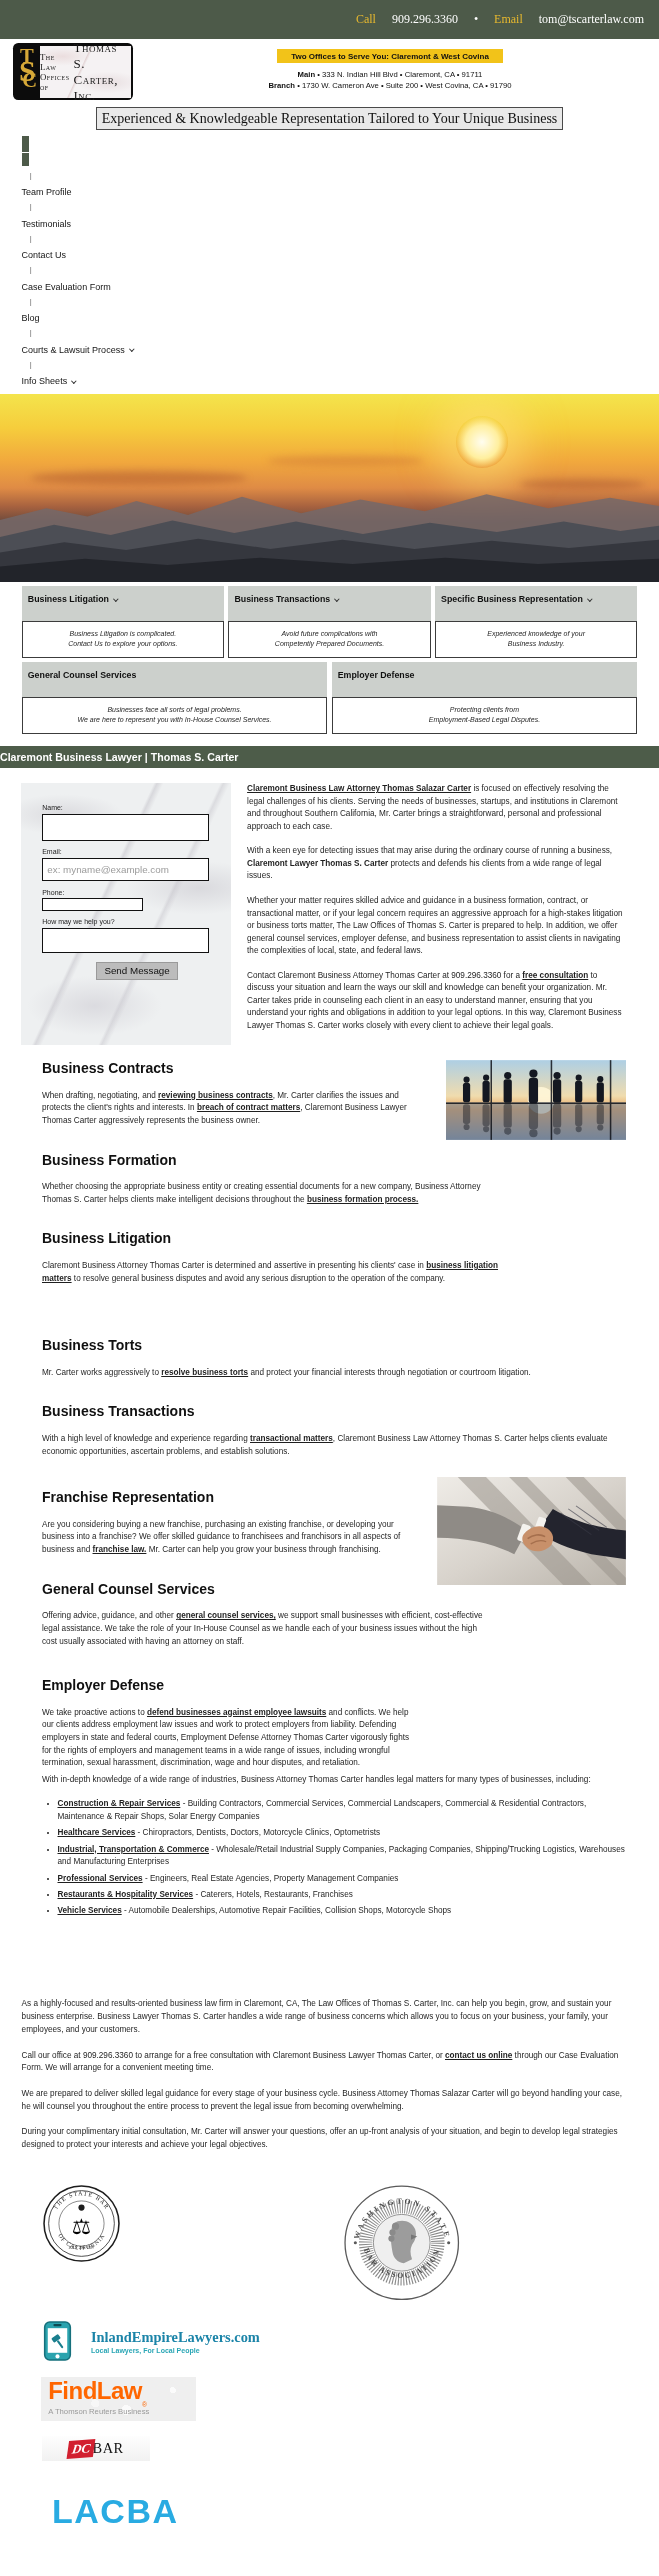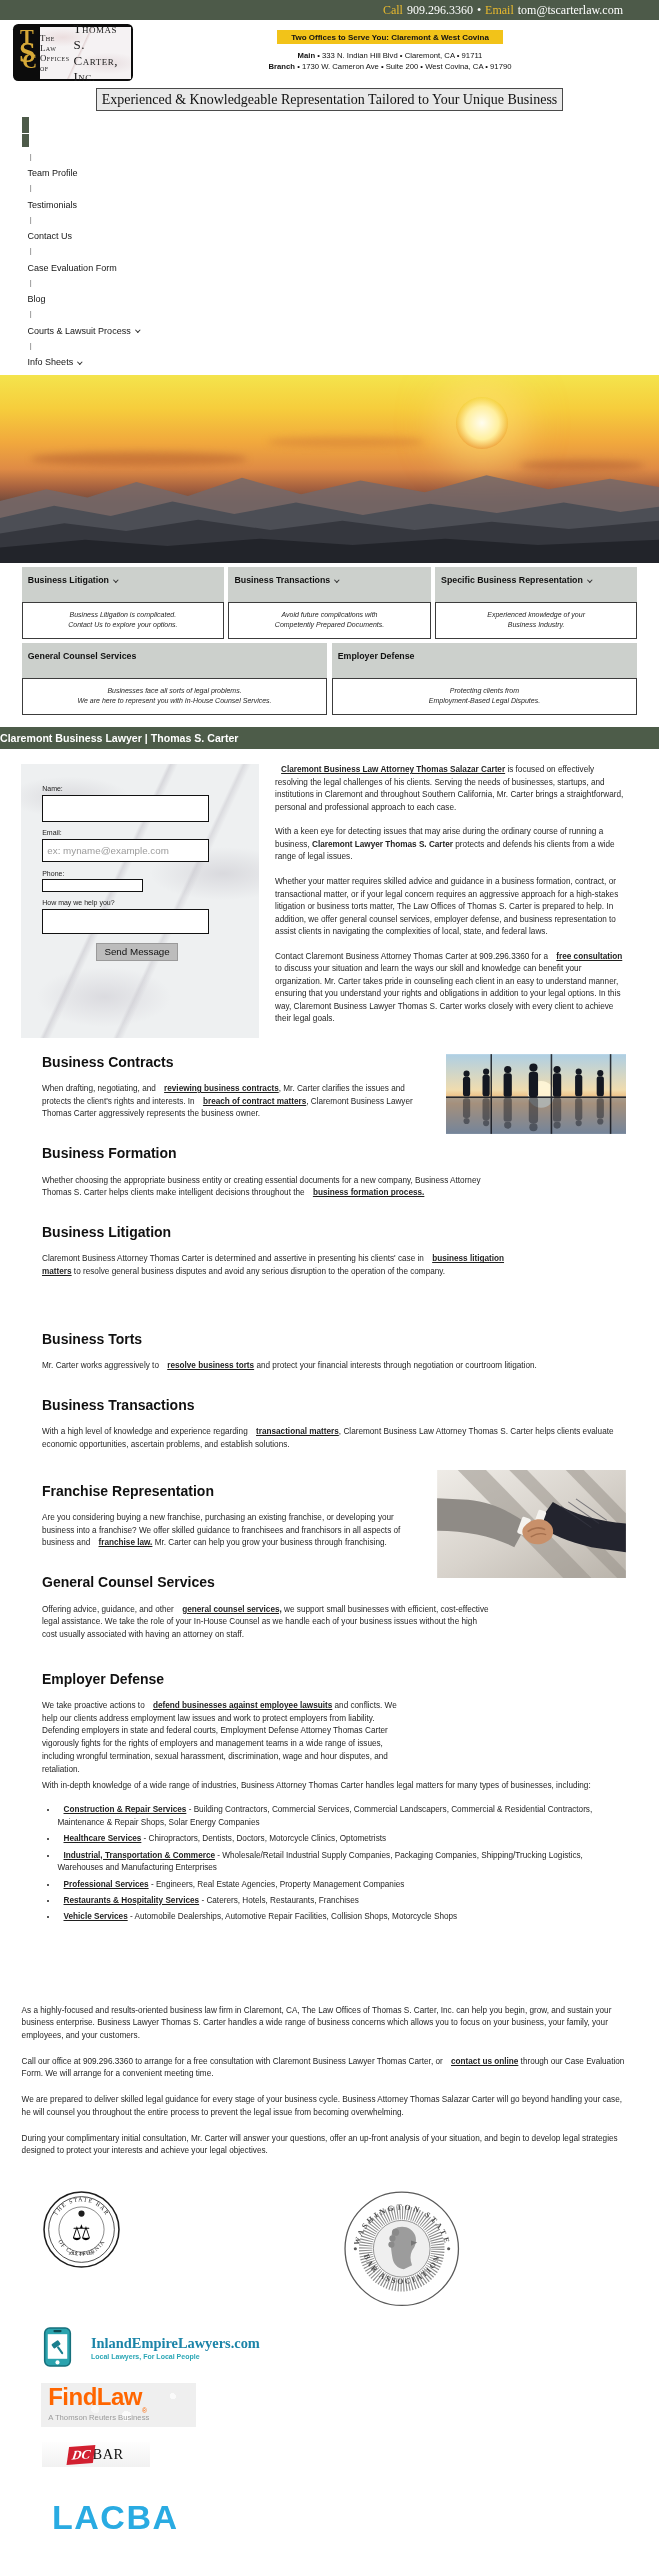--- a/index.html
+++ b/index.html
@@ -1,28 +1,28 @@
 <!DOCTYPE html>
 <html style="font-size:8.2px"><head>
 <meta charset="utf-8">
 <style>
   * { box-sizing: border-box; }
   html,body { margin:0; padding:0; }
   body {
     width:659px; min-height:2713px; background:#fff;
     font-family:"Liberation Sans", sans-serif; color:#1f1f1f;
   }
-  a { color:inherit;margin-left:6px; }
+  a { color:inherit; }
 
   
   .topbar {
-    height:20px; background:#4d5a49; color:#fff;
+    height:39px; background:#4d5a49; color:#fff;
     font-family:"Liberation Serif", serif; font-size:12px;
     display:flex; align-items:center; justify-content:flex-end;
-    padding-right:36px; gap:4px;
+    padding-right:15px; gap:16px;
   }
   .gold { color:#e8b92e; }
 
   
   .header { display:flex; padding:4.1px 12.4px 3.1px 13.4px; height:67px; }
   .logo {
     width:120px; height:57px; background:#0c0c0c; border-radius:5.2px;
     display:flex; align-items:center; padding:2.6px; flex-shrink:0;
   }
   .monogram {
@@ -104,21 +104,21 @@
 
   
   .green-banner {
     margin-top:12.4px; background:#4d5c49; color:#fff; font-weight:bold;
     font-size:10.6px; text-align:left; padding:4.6px 0;
   }
 
   
   .lawyer { display:flex; padding:15.5px 33px 12.4px 20.6px; gap:16.5px; }
   .form-panel {
-    width:238px; flex-shrink:0; padding:13.4px 0 21.6px 21.6px;
+    width:210px; flex-shrink:0; padding:13.4px 0 21.6px 21.6px;
     background-color:#eef0f1;
     background-image:
       radial-gradient(ellipse 93px 31px at 20% 12%, rgba(200,198,204,.5), transparent 65%),
       radial-gradient(ellipse 113px 41px at 85% 40%, rgba(192,190,198,.45), transparent 65%),
       radial-gradient(ellipse 103px 46px at 35% 85%, rgba(200,198,206,.5), transparent 65%),
       linear-gradient(115deg, transparent 40%, rgba(175,172,182,.35) 41%, transparent 43%, transparent 60%, rgba(175,172,182,.3) 61%, transparent 63%);
   }
   .form-panel label { display:block; font-size:7px; color:#222; margin:7.7px 0 2.6px; }
   .form-panel input, .form-panel textarea {
     border:1px solid #111; background:#fff; width:167px; display:block;

